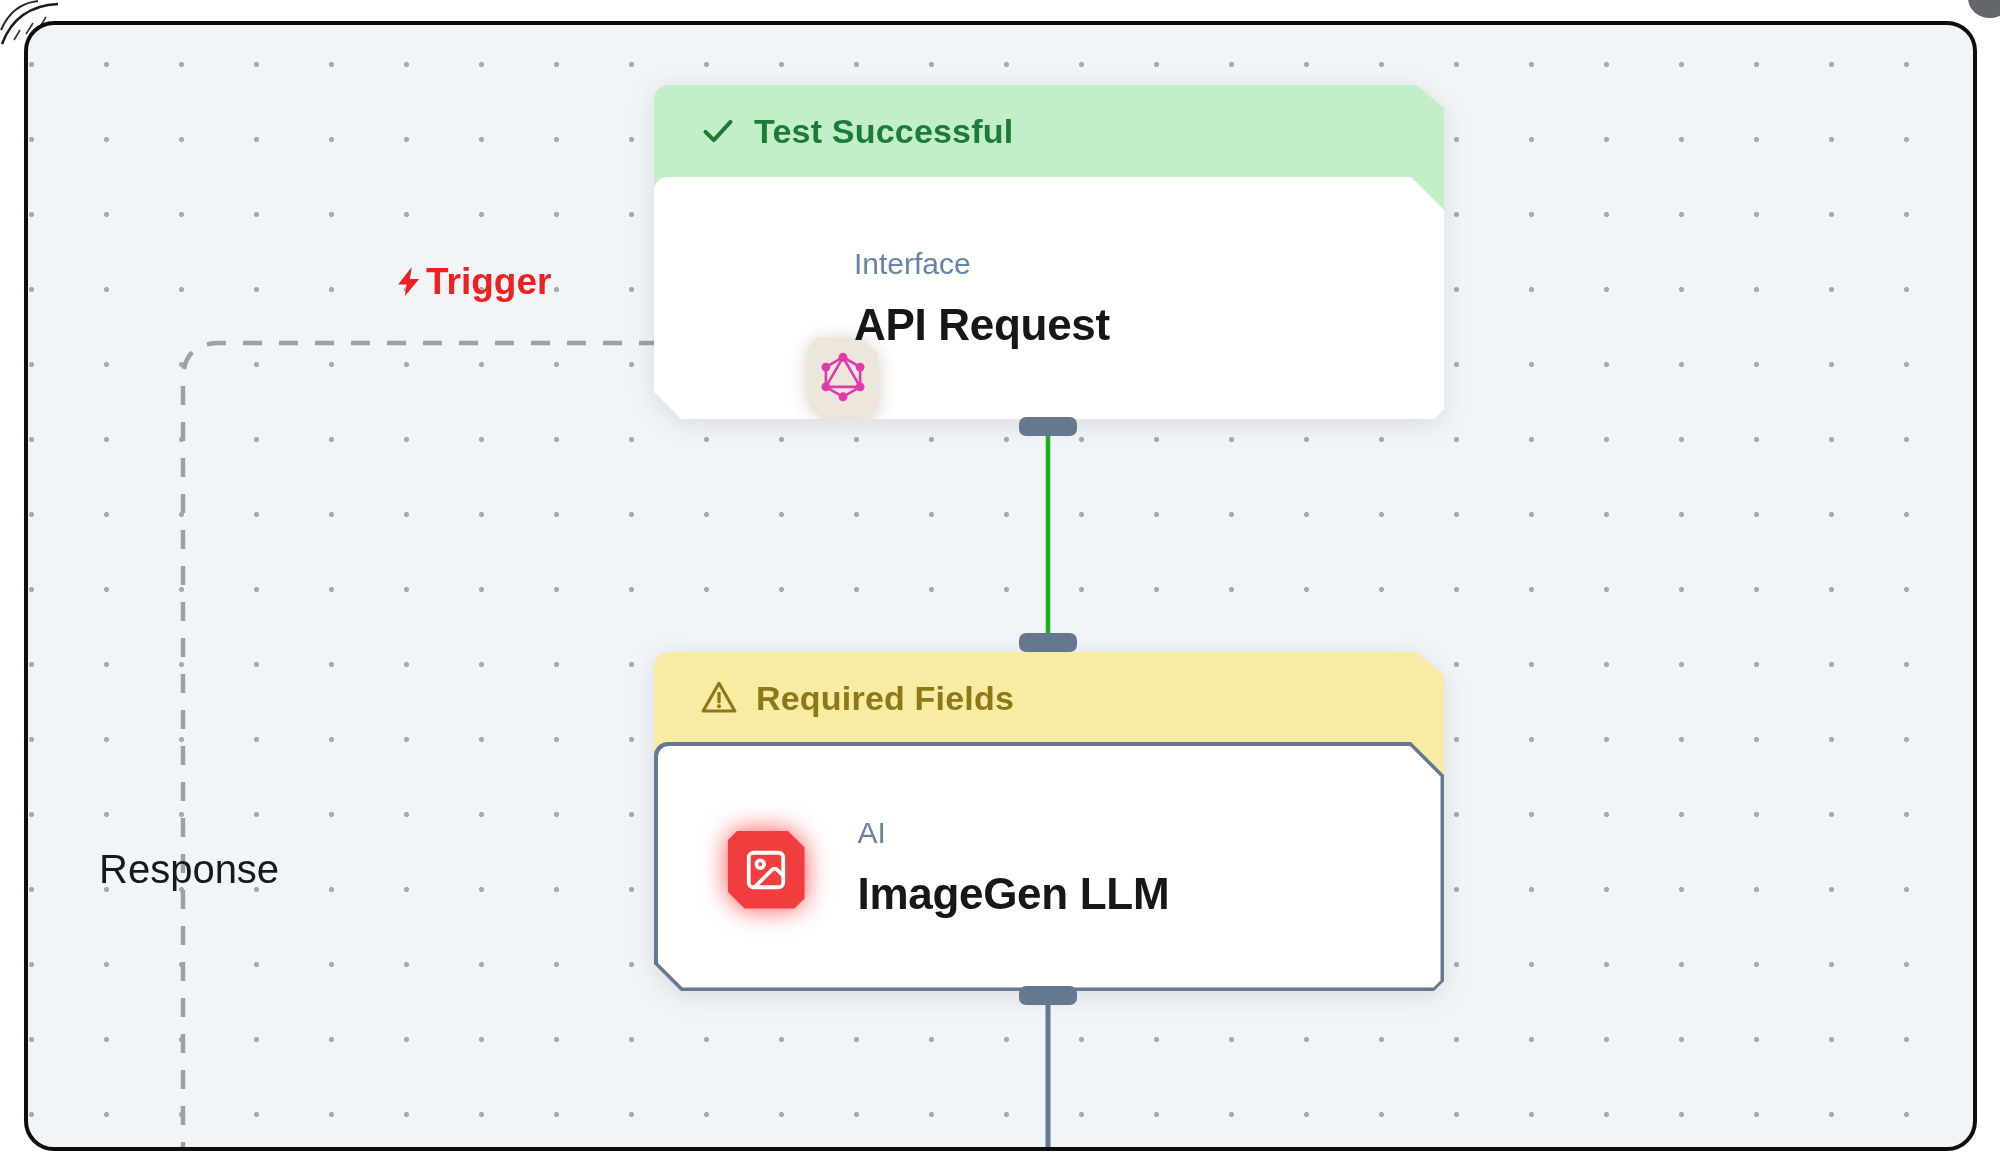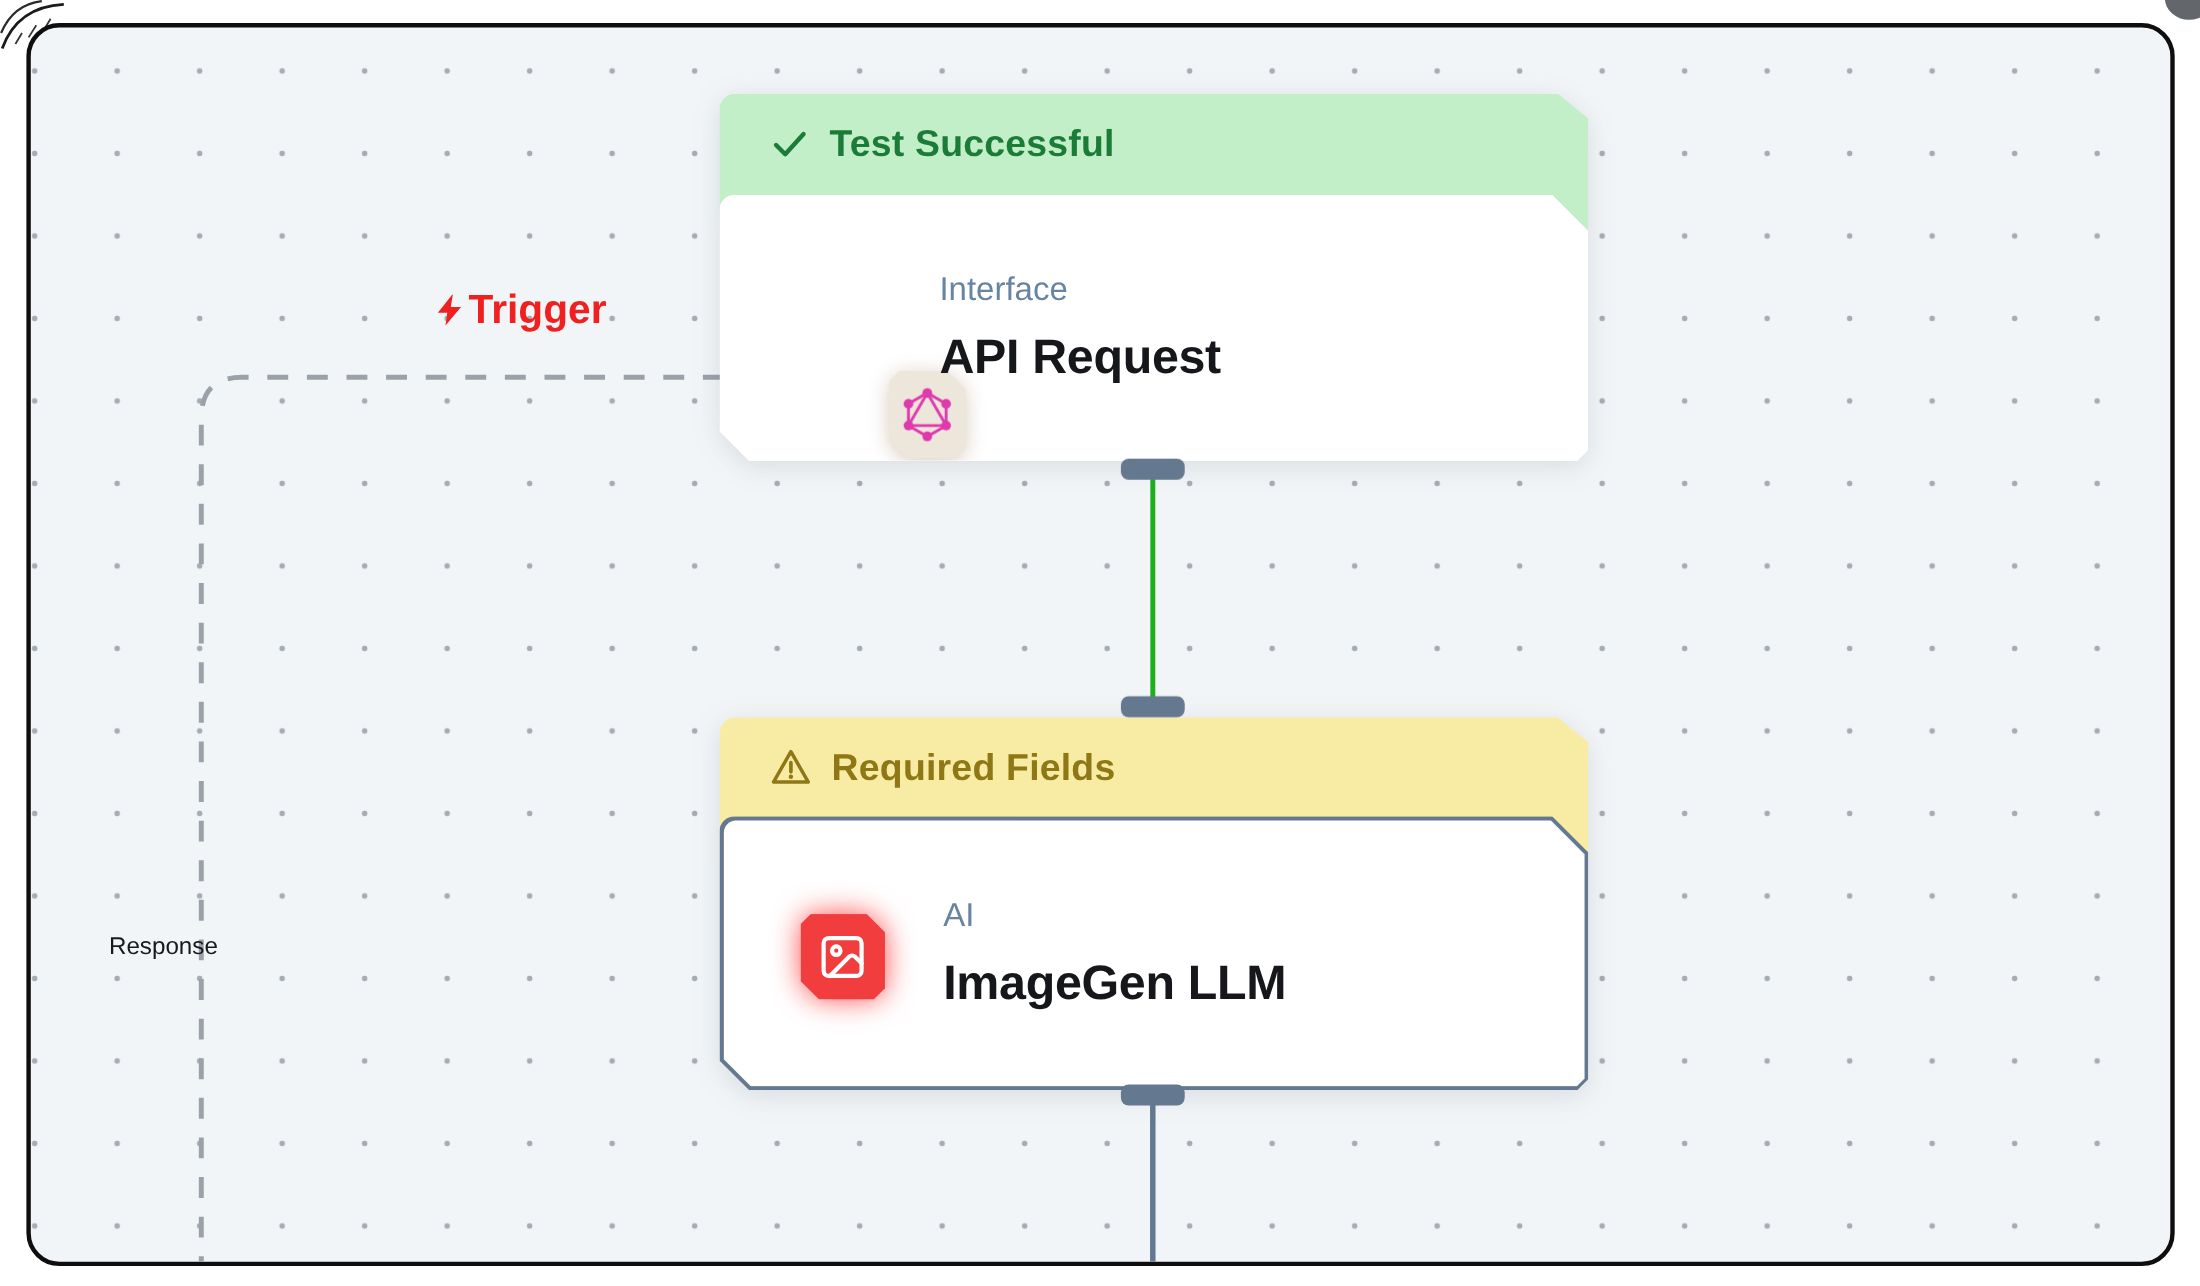--- a/index.html
+++ b/index.html
@@ -58,21 +58,21 @@
   .category{font-size:30px;font-weight:500;color:#6884a3;line-height:34px;margin-bottom:20px;}
   .title{font-size:44px;font-weight:700;color:#15171a;line-height:48px;letter-spacing:-.3px;}
   
   .port{position:absolute;width:58px;height:19px;background:#64798f;border-radius:7px;z-index:5;}
   .port-api-out{left:991px;top:392px;}
   .port-llm-in{left:991px;top:608px;}
   .port-llm-out{left:991px;top:961px;}
   
   .edge-label{position:absolute;z-index:6;}
   .trigger-label{left:365px;top:236px;display:flex;align-items:center;gap:1px;color:#ee2020;font-size:37px;font-weight:700;text-align:center;}
-  .response-label{left:71px;top:822px;font-size:22px;font-weight:400;color:#17191c;}
+  .response-label{left:71px;top:822px;font-size:40px;font-weight:400;color:#17191c;}
   
   .corner-sketch{position:absolute;left:0;top:0;z-index:0;}
   .corner-blob{position:absolute;left:1968px;top:-22px;width:44px;height:40px;background:#63676c;border-radius:50%;z-index:0;}
 </style>
 </head>
 <body>
 
 <svg class="corner-sketch" width="80" height="52" viewBox="0 0 80 52">
   <path d="M2 44 Q 16 6 58 4" fill="none" stroke="#1b1b1b" stroke-width="2.5"></path>
   <path d="M1 30 Q 12 4 38 1" fill="none" stroke="#2a2a2a" stroke-width="2"></path>

